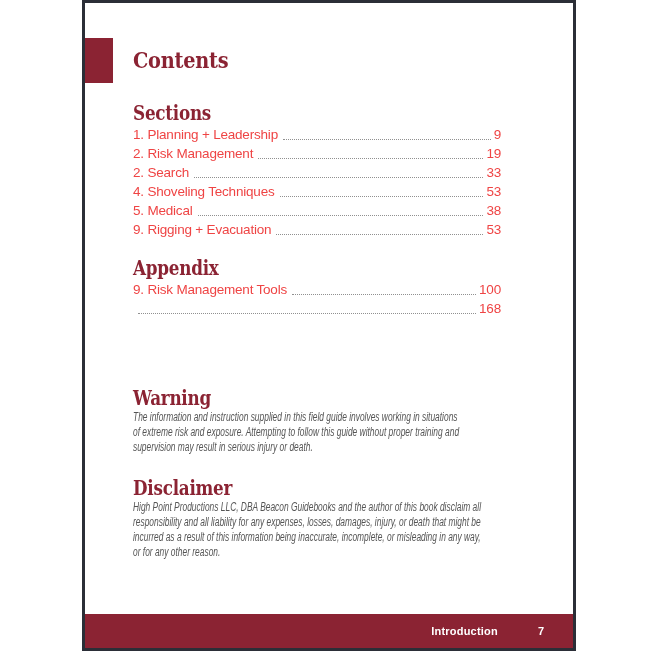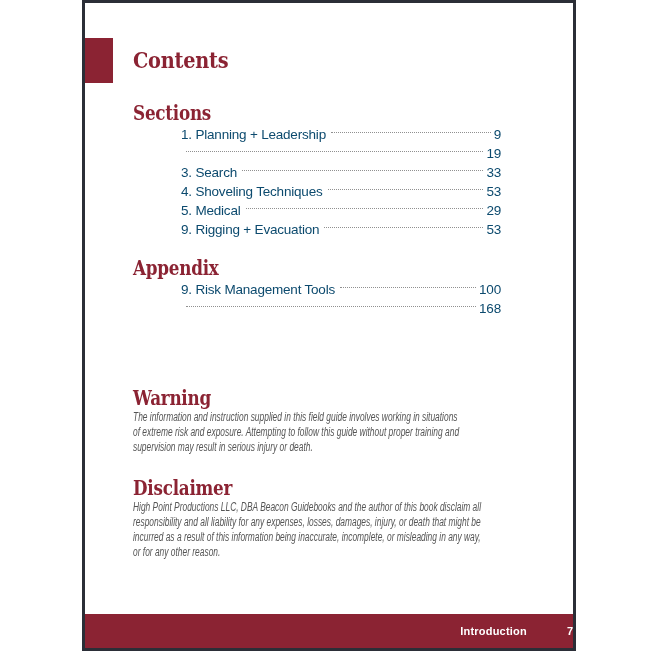--- a/index.html
+++ b/index.html
@@ -57,27 +57,26 @@
     transform-origin: 0 0;
     letter-spacing: -0.3px;
   }
   .mt-sections   { margin-top: 28px; }
   .mt-appendix   { margin-top: 17px; }
   .mt-warning    { margin-top: 68px; }
   .mt-disclaimer { margin-top: 21px; }
   .toc-list { width: 368px; }
   .toc-row {
     display: flex;
-    align-items: center;
+    align-items: flex-end;
     height: 19px;
     line-height: 19px;
     font-size: 13.5px;
     letter-spacing: -0.2px;
-    color: #0c4a6e;
-    margin-left: 48px;
+    color: #ef4444;
   }
   .toc-label { white-space: nowrap; }
   .toc-dots {
     flex: 1;
     border-bottom: 1.5px dotted #909090;
     margin: 0 3px 4px 5px;
     min-width: 10px;
   }
   .toc-num { white-space: nowrap; }
   .para {
@@ -95,20 +94,21 @@
     position: absolute;
     left: 0;
     right: 0;
     bottom: 0;
     height: 34px;
     background: #8b2333;
     box-sizing: border-box;
     display: flex;
     align-items: center;
     justify-content: flex-end;
+    padding-right: 29px;
   }
   .footer-section {
     color: #ffffff;
     font-weight: bold;
     font-size: 11px;
     letter-spacing: 0.2px;
   }
   .footer-page {
     color: #ffffff;
     font-weight: bold;
@@ -129,37 +129,38 @@
       <h1 class="doc-title">Contents</h1>
 
       <h2 class="section-heading mt-sections">Sections</h2>
       <div class="toc-list">
         <div class="toc-row">
           <span class="toc-label">1. Planning + Leadership</span>
           <span class="toc-dots"></span>
           <span class="toc-num">9</span>
         </div>
         <div class="toc-row">
+          <span class="toc-label">2. Risk Management</span>
           <span class="toc-dots"></span>
           <span class="toc-num">19</span>
         </div>
         <div class="toc-row">
-          <span class="toc-label">3. Search</span>
+          <span class="toc-label">2. Search</span>
           <span class="toc-dots"></span>
           <span class="toc-num">33</span>
         </div>
         <div class="toc-row">
           <span class="toc-label">4. Shoveling Techniques</span>
           <span class="toc-dots"></span>
           <span class="toc-num">53</span>
         </div>
         <div class="toc-row">
           <span class="toc-label">5. Medical</span>
           <span class="toc-dots"></span>
-          <span class="toc-num">29</span>
+          <span class="toc-num">38</span>
         </div>
         <div class="toc-row">
           <span class="toc-label">9. Rigging + Evacuation</span>
           <span class="toc-dots"></span>
           <span class="toc-num">53</span>
         </div>
       </div>
 
       <h2 class="section-heading mt-appendix">Appendix</h2>
       <div class="toc-list">

